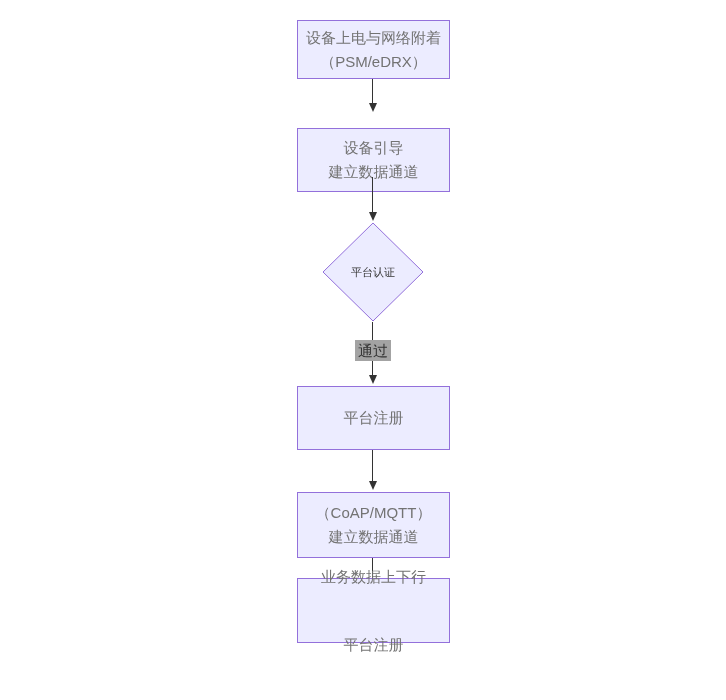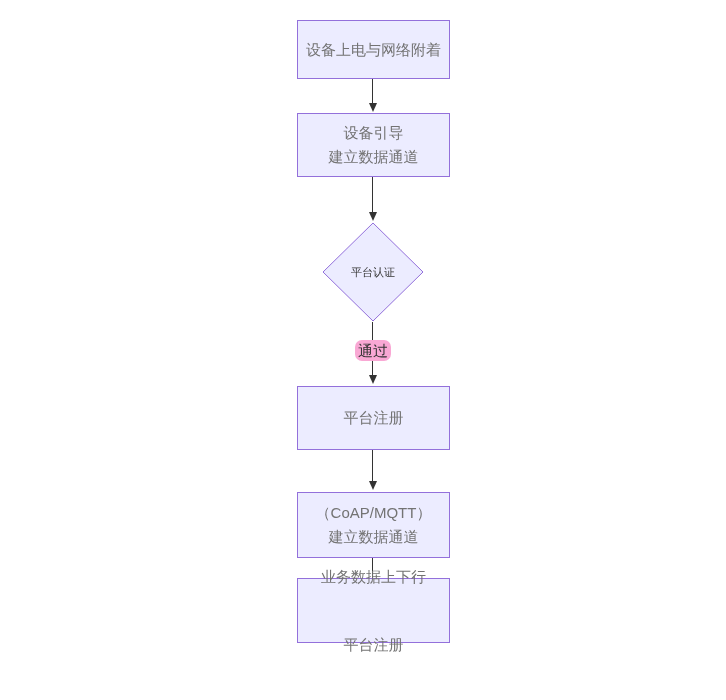--- a/index.html
+++ b/index.html
@@ -67,41 +67,41 @@
     border-left: 4px solid transparent;
     border-right: 4px solid transparent;
     border-top: 9px solid #333333;
   }
   
   .edge-label {
     position: absolute;
     left: 373px;
     top: 340px;
     transform: translateX(-50%);
-    background: #f9a8d4;
+    background: #a3a3a3;
     color: #333333;
     font-size: 15px;
     line-height: 21px;
     padding: 0 3px;
     white-space: nowrap;
-    border-radius: 7px;
   }
 </style>
 </head>
 <body>
 
 <div class="canvas">
 
   <div class="node-rect" style="top:20px; height:59px;">
     <span>设备上电与网络附着</span>
+    <span>（PSM/eDRX）</span>
   </div>
 
   <div class="flow-arrow" style="top:79px; height:24px;"></div>
 
-  <div class="node-rect" style="top:113px; height:64px;">
+  <div class="node-rect" style="top:128px; height:64px;">
     <span>设备引导</span>
     <span>建立数据通道</span>
   </div>
 
   <div class="flow-arrow" style="top:177px; height:35px;"></div>
 
   <div class="node-diamond">
     <svg width="102" height="100" viewBox="0 0 102 100">
       <polygon points="51,1 101,50 51,99 1,50" fill="#ECECFF" stroke="#9370DB" stroke-width="1"></polygon>
     </svg>

